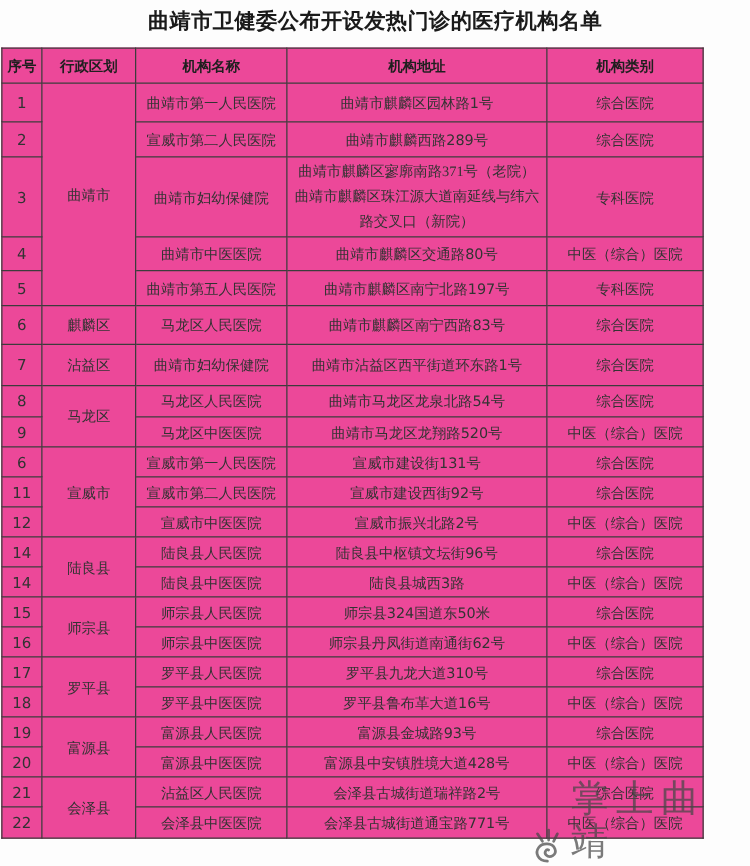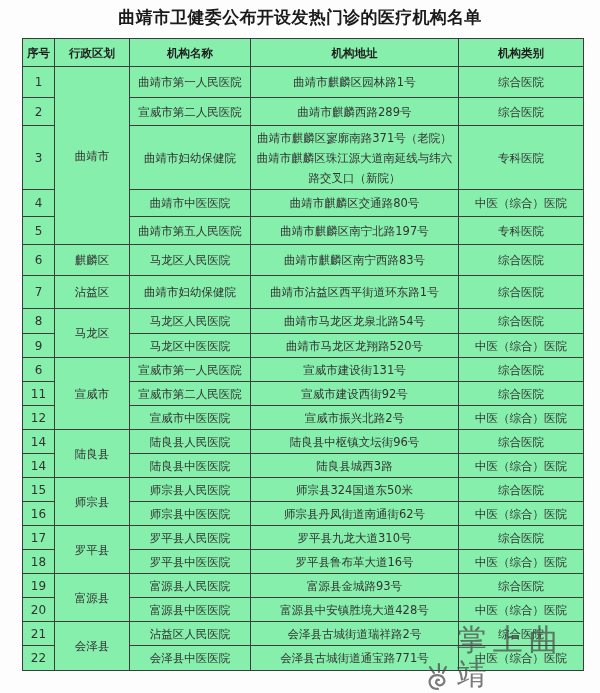--- a/index.html
+++ b/index.html
@@ -23,26 +23,26 @@
       text-align: center;
       box-sizing: border-box;
       font-size: 17px;
       font-weight: bold;
       color: #1a1a1a;
       letter-spacing: 0.3px;
       line-height: 26px;
     }
     table.roster {
       position: absolute;
-      left: 22px;
+      left: 1px;
       top: 38px;
       width: 561px;
       border-collapse: collapse;
       table-layout: fixed;
-      background: #86efac;
+      background: #ec4899;
     }
     table.roster col.c-idx { width: 32px; }
     table.roster col.c-region { width: 75px; }
     table.roster col.c-name { width: 121px; }
     table.roster col.c-addr { width: 208px; }
     table.roster col.c-type { width: 125px; }
     table.roster th, table.roster td {
       border: 1px solid #3c3c3c;
       text-align: center;
       vertical-align: middle;
@@ -53,21 +53,21 @@
       overflow: hidden;
       white-space: nowrap;
     }
     table.roster th {
       font-weight: bold;
       height: 27px;
       color: #1f1f1f;
       font-size: 11.5px;
     }
     table.roster td.idx { font-size: 12px; color: #333; }
-    table.roster td.addr.multi { white-space: normal; line-height: 20px; }
+    table.roster td.addr.multi { white-space: normal; line-height: 20px; font-family: Liberation Serif, serif; }
     .watermark {
       position: absolute;
       left: 425px;
       top: 655px;
       width: 175px;
       height: 36px;
       display: flex;
       align-items: flex-end;
       gap: 6px;
       color: rgba(70,70,70,0.72);

